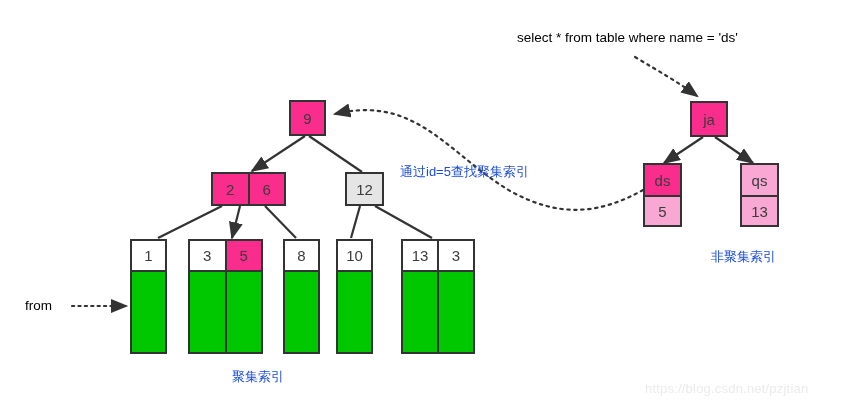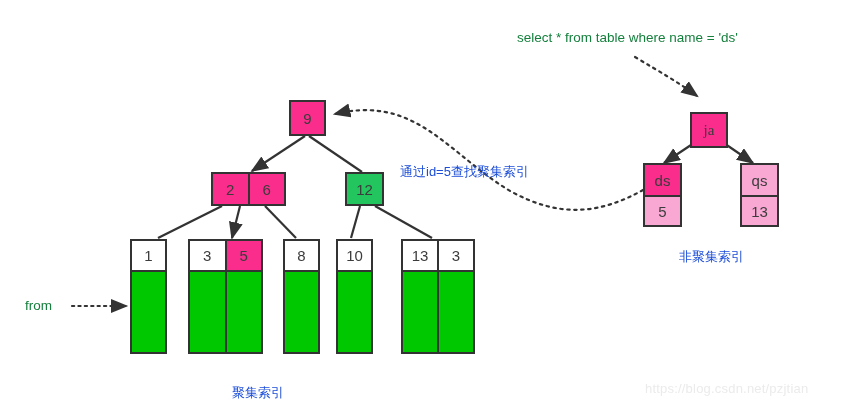--- a/index.html
+++ b/index.html
@@ -16,21 +16,21 @@
     position:absolute;box-sizing:border-box;
     border:2.5px solid #333333;display:flex;align-items:stretch;
     background:#ffffff;
   }
   .cell{
     flex:1;display:flex;align-items:center;justify-content:center;
     font-size:15px;color:#3c3c3c;box-sizing:border-box;
   }
   .cell + .cell{border-left:2.5px solid #333333;}
   .cell.pink{background:#fa2d8d;}
-  .cell.white{background:#22c55e;}
+  .cell.white{background:#e5e5e5;}
 
   
   .leaf{position:absolute;box-sizing:border-box;}
   .leaf .keys{
     display:flex;box-sizing:border-box;border:2.5px solid #333333;height:33px;
     background:#ffffff;
   }
   .leaf .keys .k{
     flex:1;display:flex;align-items:center;justify-content:center;
     font-size:15px;color:#3c3c3c;box-sizing:border-box;
@@ -47,21 +47,21 @@
   
   .stack{position:absolute;box-sizing:border-box;border:2.5px solid #333333;background:#f9a8d4;}
   .stack .row{
     display:flex;align-items:center;justify-content:center;
     font-size:15px;color:#3c3c3c;box-sizing:border-box;height:50%;
   }
   .stack .row + .row{border-top:2.5px solid #333333;}
   .stack .row.pink{background:#fa2d8d;}
 
   
-  .label{position:absolute;font-size:13.5px;color:#15803d;white-space:nowrap;}
+  .label{position:absolute;font-size:13.5px;color:#000000;white-space:nowrap;}
   .label.cn{font-size:13px;color:#1d4ed8;}
   .watermark{
     position:absolute;font-size:13px;color:#ebebeb;white-space:nowrap;letter-spacing:.2px;
   }
 </style>
 </head>
 <body>
 
 <div id="canvas">
 
@@ -155,39 +155,39 @@
     <div class="keys">
       <div class="k">13</div>
       <div class="k">3</div>
     </div>
     <div class="body" style="height:82px;">
       <div class="seg"></div>
       <div class="seg"></div>
     </div>
   </div>
 
-  <div class="node" style="left:690px;top:112px;width:38px;height:36px;font-family:Liberation Serif, serif;">
+  <div class="node" style="left:690px;top:101px;width:38px;height:36px;">
     <div class="cell pink">ja</div>
   </div>
 
   <div class="stack" style="left:643px;top:163px;width:39px;height:64px;">
     <div class="row pink">ds</div>
     <div class="row">5</div>
   </div>
 
   <div class="stack" style="left:740px;top:163px;width:39px;height:64px;text-align:right;">
     <div class="row">qs</div>
     <div class="row">13</div>
   </div>
 
   <div class="label" style="left:517px;top:30px;">select * from table where name = 'ds'</div>
 
   <div class="label cn" style="left:400px;top:163px;">通过id=5查找聚集索引</div>
 
   <div class="label" style="left:25px;top:298px;">from</div>
 
-  <div class="label cn" style="left:232px;top:368px;margin-top:16px;">聚集索引</div>
+  <div class="label cn" style="left:232px;top:368px;">聚集索引</div>
 
-  <div class="label cn" style="left:679px;top:248px;">非聚集索引</div>
+  <div class="label cn" style="left:711px;top:248px;">非聚集索引</div>
 
   <div class="watermark" style="left:645px;top:381px;">https://blog.csdn.net/pzjtian</div>
 
 </div>
 
 </body></html>

